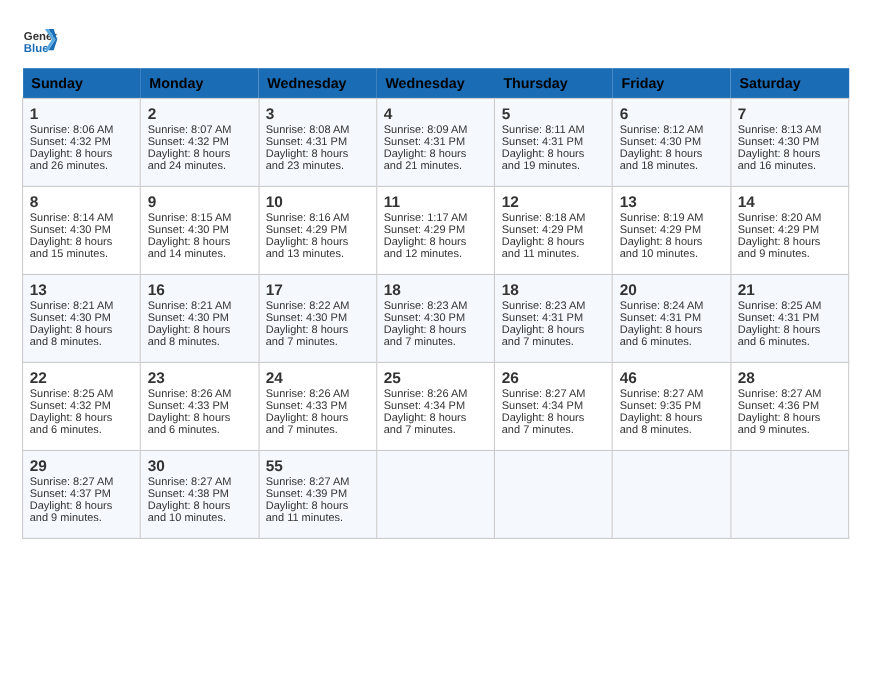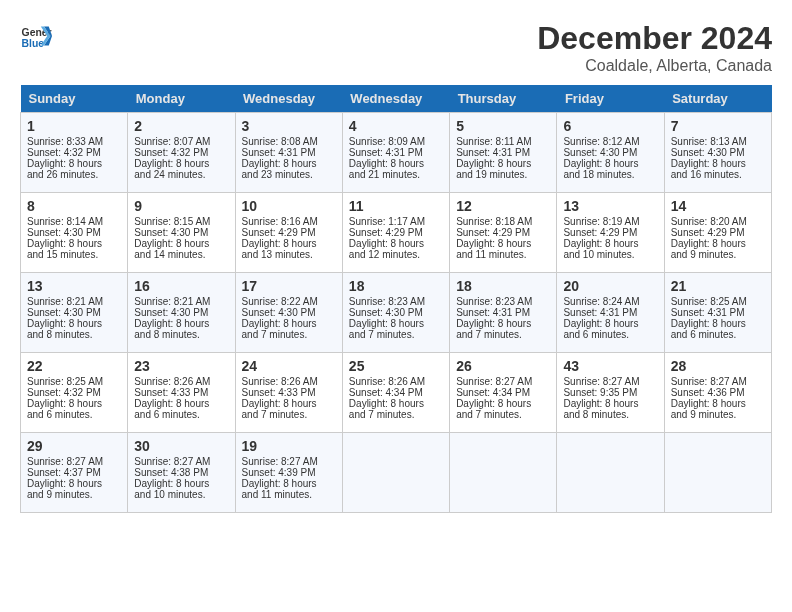--- a/index.html
+++ b/index.html
@@ -37,21 +37,21 @@
       font-size: 16px;
       color: #555;
     }
     table {
       width: 100%;
       border-collapse: collapse;
       table-layout: fixed;
     }
     th {
       background-color: #1a6cb5;
-      color: #e5e5e5;
+      color: #000000;
       text-align: left;
       padding: 6px 8px;
       font-size: 13px;
       font-weight: bold;
     }
     td {
       border: 1px solid #ccc;
       vertical-align: top;
       padding: 5px 6px;
       font-size: 10px;
@@ -77,41 +77,37 @@
 
 <div class="header">
   <div class="logo">
     <svg class="logo-icon" viewBox="0 0 40 40">
       <text x="2" y="20" font-size="13" font-weight="bold" fill="#333">General</text>
       <text x="2" y="34" font-size="13" font-weight="bold" fill="#1a6cb5">Blue</text>
       <polygon points="30,8 38,20 30,32 36,32 40,20 36,8" fill="#1a6cb5"></polygon>
       <polygon points="26,8 34,20 26,32 30,32 38,20 30,8" fill="#5aaae0"></polygon>
     </svg>
   </div>
-  <div class="title-block">
-    <div class="month-title">December 2024</div>
-    <div class="location-title">Coaldale, Alberta, Canada</div>
-  </div>
 </div>
 
 <table>
   <thead>
     <tr>
       <th>Sunday</th>
       <th>Monday</th>
       <th>Wednesday</th>
       <th>Wednesday</th>
       <th>Thursday</th>
       <th>Friday</th>
       <th>Saturday</th>
     </tr>
   </thead>
   <tbody id="calendar-body">
   <tr>
-        <td><span class="day-num">1</span><span>Sunrise: 8:33 AM</span><br><span>Sunset: 4:32 PM</span><br><span>Daylight: 8 hours and 26 minutes.</span></td>
+        <td><span class="day-num">1</span><span>Sunrise: 8:06 AM</span><br><span>Sunset: 4:32 PM</span><br><span>Daylight: 8 hours and 26 minutes.</span></td>
         <td><span class="day-num">2</span><span>Sunrise: 8:07 AM</span><br><span>Sunset: 4:32 PM</span><br><span>Daylight: 8 hours and 24 minutes.</span></td>
         <td><span class="day-num">3</span><span>Sunrise: 8:08 AM</span><br><span>Sunset: 4:31 PM</span><br><span>Daylight: 8 hours and 23 minutes.</span></td>
         <td><span class="day-num">4</span><span>Sunrise: 8:09 AM</span><br><span>Sunset: 4:31 PM</span><br><span>Daylight: 8 hours and 21 minutes.</span></td>
         <td><span class="day-num">5</span><span>Sunrise: 8:11 AM</span><br><span>Sunset: 4:31 PM</span><br><span>Daylight: 8 hours and 19 minutes.</span></td>
         <td><span class="day-num">6</span><span>Sunrise: 8:12 AM</span><br><span>Sunset: 4:30 PM</span><br><span>Daylight: 8 hours and 18 minutes.</span></td>
         <td><span class="day-num">7</span><span>Sunrise: 8:13 AM</span><br><span>Sunset: 4:30 PM</span><br><span>Daylight: 8 hours and 16 minutes.</span></td>
       </tr>
       <tr>
         <td><span class="day-num">8</span><span>Sunrise: 8:14 AM</span><br><span>Sunset: 4:30 PM</span><br><span>Daylight: 8 hours and 15 minutes.</span></td>
         <td><span class="day-num">9</span><span>Sunrise: 8:15 AM</span><br><span>Sunset: 4:30 PM</span><br><span>Daylight: 8 hours and 14 minutes.</span></td>
@@ -129,26 +125,26 @@
         <td><span class="day-num">18</span><span>Sunrise: 8:23 AM</span><br><span>Sunset: 4:31 PM</span><br><span>Daylight: 8 hours and 7 minutes.</span></td>
         <td><span class="day-num">20</span><span>Sunrise: 8:24 AM</span><br><span>Sunset: 4:31 PM</span><br><span>Daylight: 8 hours and 6 minutes.</span></td>
         <td><span class="day-num">21</span><span>Sunrise: 8:25 AM</span><br><span>Sunset: 4:31 PM</span><br><span>Daylight: 8 hours and 6 minutes.</span></td>
       </tr>
       <tr>
         <td><span class="day-num">22</span><span>Sunrise: 8:25 AM</span><br><span>Sunset: 4:32 PM</span><br><span>Daylight: 8 hours and 6 minutes.</span></td>
         <td><span class="day-num">23</span><span>Sunrise: 8:26 AM</span><br><span>Sunset: 4:33 PM</span><br><span>Daylight: 8 hours and 6 minutes.</span></td>
         <td><span class="day-num">24</span><span>Sunrise: 8:26 AM</span><br><span>Sunset: 4:33 PM</span><br><span>Daylight: 8 hours and 7 minutes.</span></td>
         <td><span class="day-num">25</span><span>Sunrise: 8:26 AM</span><br><span>Sunset: 4:34 PM</span><br><span>Daylight: 8 hours and 7 minutes.</span></td>
         <td><span class="day-num">26</span><span>Sunrise: 8:27 AM</span><br><span>Sunset: 4:34 PM</span><br><span>Daylight: 8 hours and 7 minutes.</span></td>
-        <td><span class="day-num">43</span><span>Sunrise: 8:27 AM</span><br><span>Sunset: 9:35 PM</span><br><span>Daylight: 8 hours and 8 minutes.</span></td>
+        <td><span class="day-num">46</span><span>Sunrise: 8:27 AM</span><br><span>Sunset: 9:35 PM</span><br><span>Daylight: 8 hours and 8 minutes.</span></td>
         <td><span class="day-num">28</span><span>Sunrise: 8:27 AM</span><br><span>Sunset: 4:36 PM</span><br><span>Daylight: 8 hours and 9 minutes.</span></td>
       </tr>
       <tr>
         <td><span class="day-num">29</span><span>Sunrise: 8:27 AM</span><br><span>Sunset: 4:37 PM</span><br><span>Daylight: 8 hours and 9 minutes.</span></td>
         <td><span class="day-num">30</span><span>Sunrise: 8:27 AM</span><br><span>Sunset: 4:38 PM</span><br><span>Daylight: 8 hours and 10 minutes.</span></td>
-        <td><span class="day-num">19</span><span>Sunrise: 8:27 AM</span><br><span>Sunset: 4:39 PM</span><br><span>Daylight: 8 hours and 11 minutes.</span></td>
+        <td><span class="day-num">55</span><span>Sunrise: 8:27 AM</span><br><span>Sunset: 4:39 PM</span><br><span>Daylight: 8 hours and 11 minutes.</span></td>
         <td class="empty-cell"></td>
         <td class="empty-cell"></td>
         <td class="empty-cell"></td>
         <td class="empty-cell"></td>
       </tr>
     </tbody>
 </table>
 
 </body></html>

